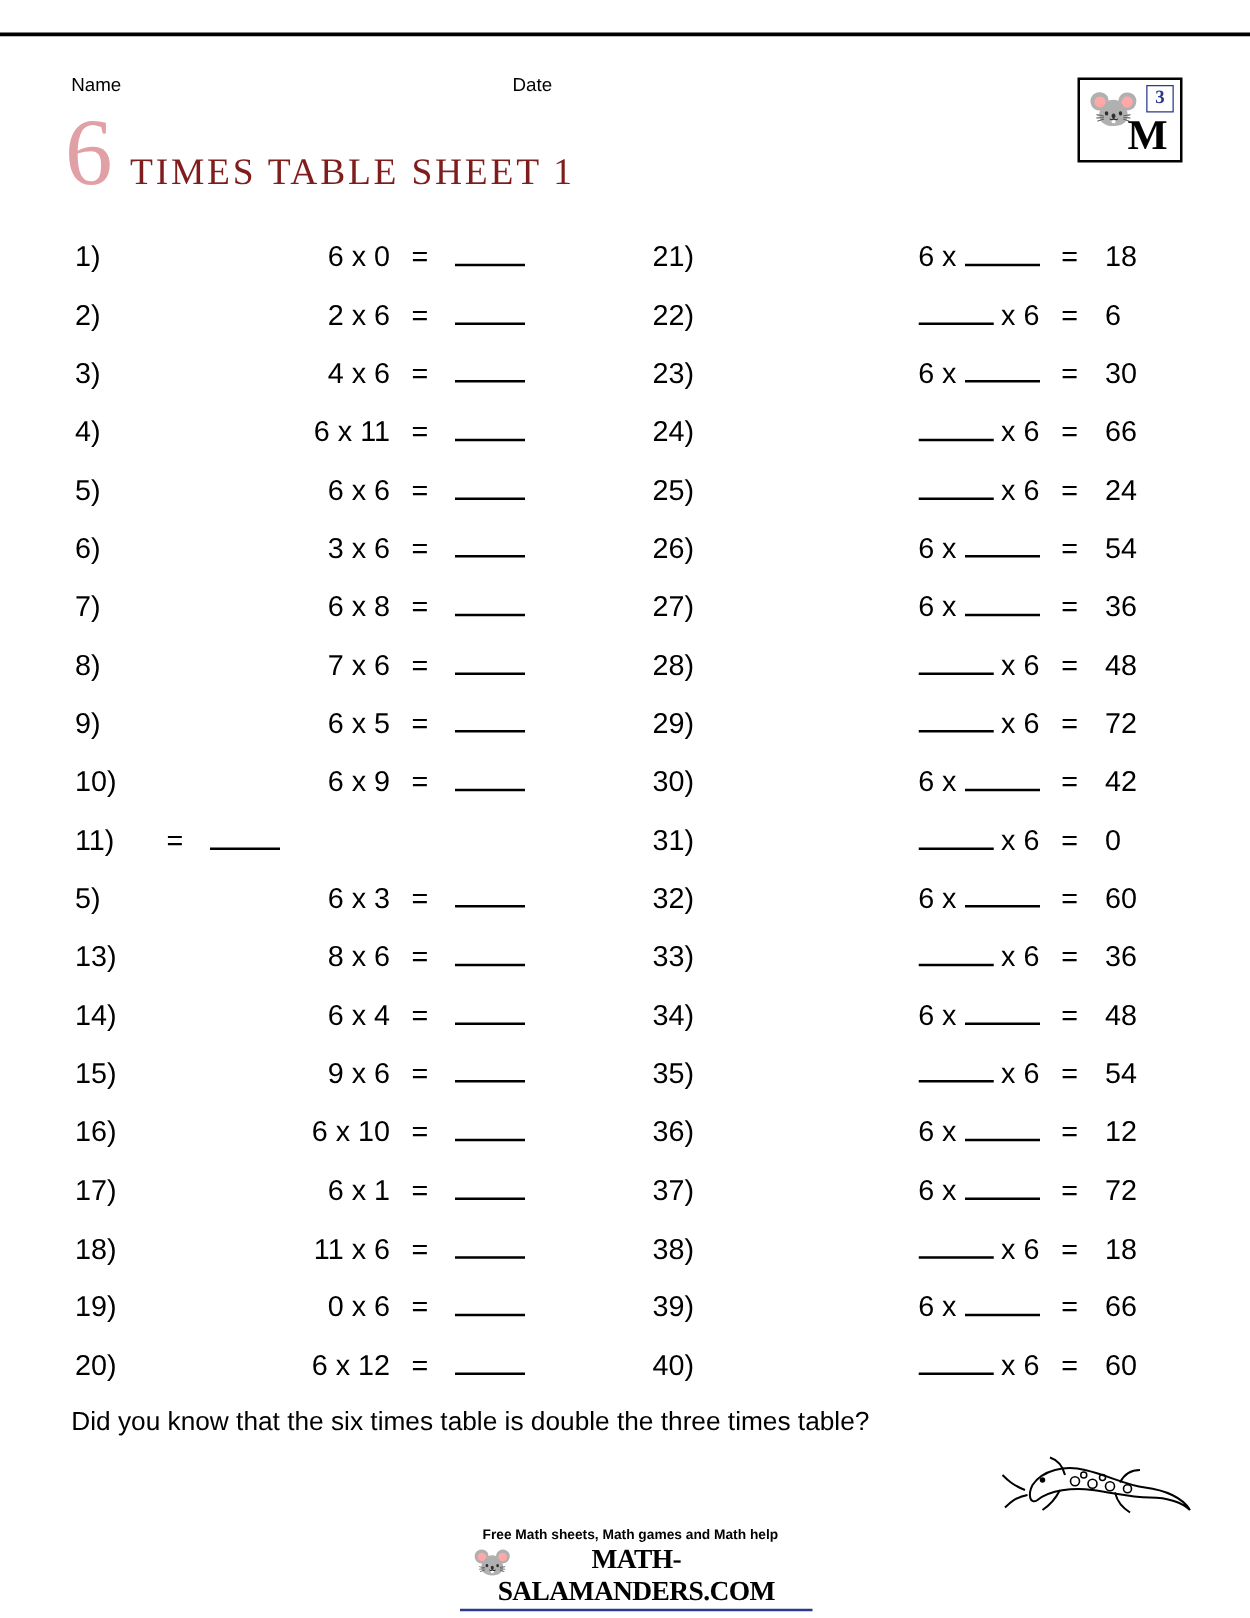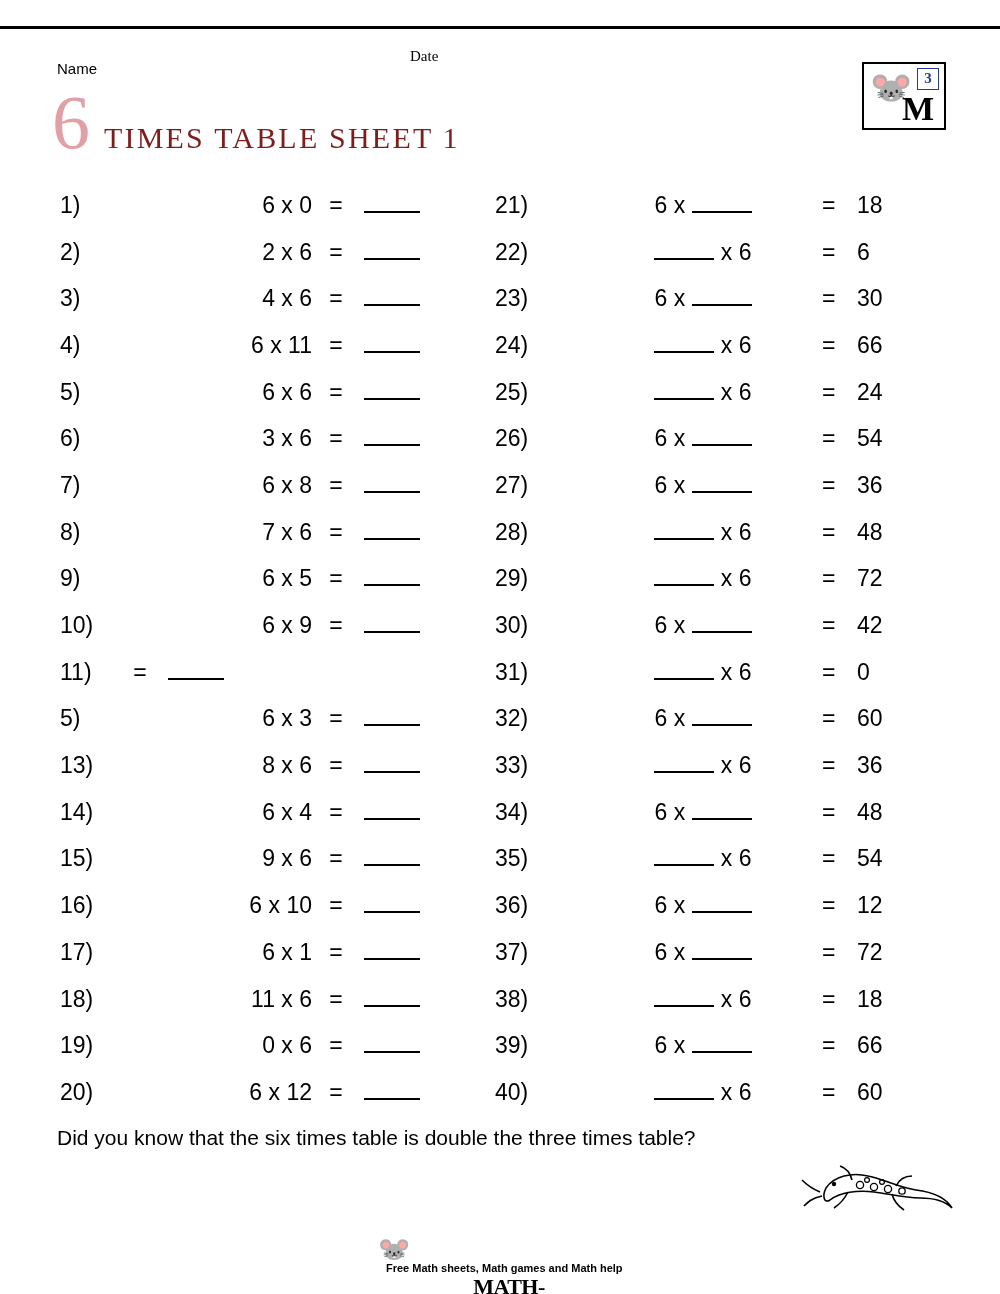--- a/index.html
+++ b/index.html
@@ -27,24 +27,23 @@
     background: #000000;
   }
   .name-label {
     position: absolute;
     top: 60px;
     left: 57px;
     font-size: 15px;
   }
   .date-label {
     position: absolute;
-    top: 48px;
+    top: 60px;
     left: 410px;
     font-size: 15px;
-    font-family: Liberation Serif, serif;
   }
   .title-row {
     position: absolute;
     top: 92px;
     left: 52px;
     display: flex;
     align-items: baseline;
   }
   .big-number {
     font-family: "Liberation Serif", serif;
@@ -110,21 +109,21 @@
     position: absolute;
     top: 182px;
     left: 0;
     width: 1000px;
   }
   .col {
     position: absolute;
     top: 0;
   }
   .col-left { left: 60px; width: 400px; }
-  .col-right { left: 495px; width: 420px; }
+  .col-right { left: 522px; width: 420px; }
 
   .qrow {
     height: 46.7px;
     display: flex;
     align-items: center;
     font-size: 23px;
   }
   .qnum {
     width: 62px;
     text-align: left;
@@ -155,21 +154,21 @@
   }
   .blank-sm {
     display: inline-block;
     width: 60px;
     border-bottom: 2px solid #000000;
     height: 17px;
     vertical-align: baseline;
   }
   
   .col-right .qnum { width: 110px; }
-  .col-right .qexpr { width: 210px; text-align: center; padding-right: 0; }
+  .col-right .qexpr { width: 210px; text-align: right; padding-right: 0; }
   .col-right .qeq { width: 50px; text-align: center; }
   .col-right .qans { width: 60px; text-align: left; padding-left: 4px; }
 
   .footnote {
     position: absolute;
     top: 1126px;
     left: 57px;
     font-size: 21px;
   }
 
@@ -189,21 +188,20 @@
     width: 300px;
     text-align: center;
   }
   .footer-tag {
     font-size: 11px;
     font-weight: bold;
     color: #000000;
     font-family: "Liberation Sans", sans-serif;
     margin-left: 36px;
     text-align: left;
-    margin-top: 40px;
   }
   .footer-url {
     font-family: "Liberation Serif", serif;
     font-size: 22px;
     font-weight: bold;
     letter-spacing: -0.5px;
     border-bottom: 2px solid #2a3a8c;
     display: inline-block;
     padding: 0 2px 1px 2px;
     margin-left: 18px;

